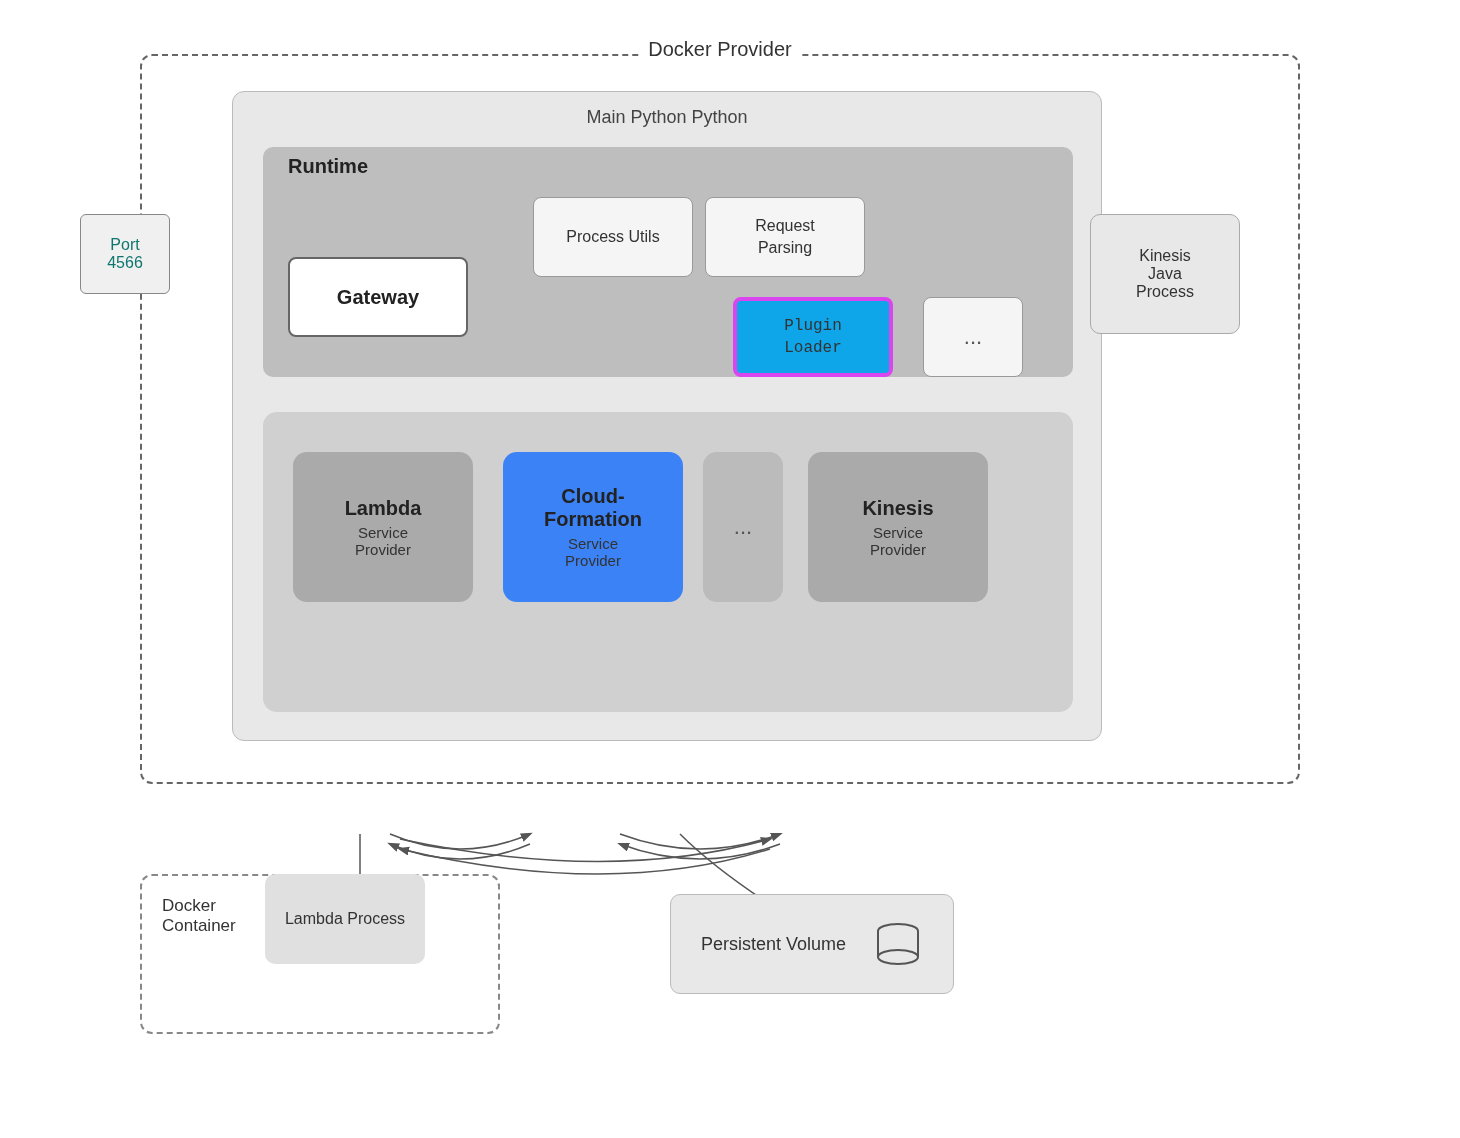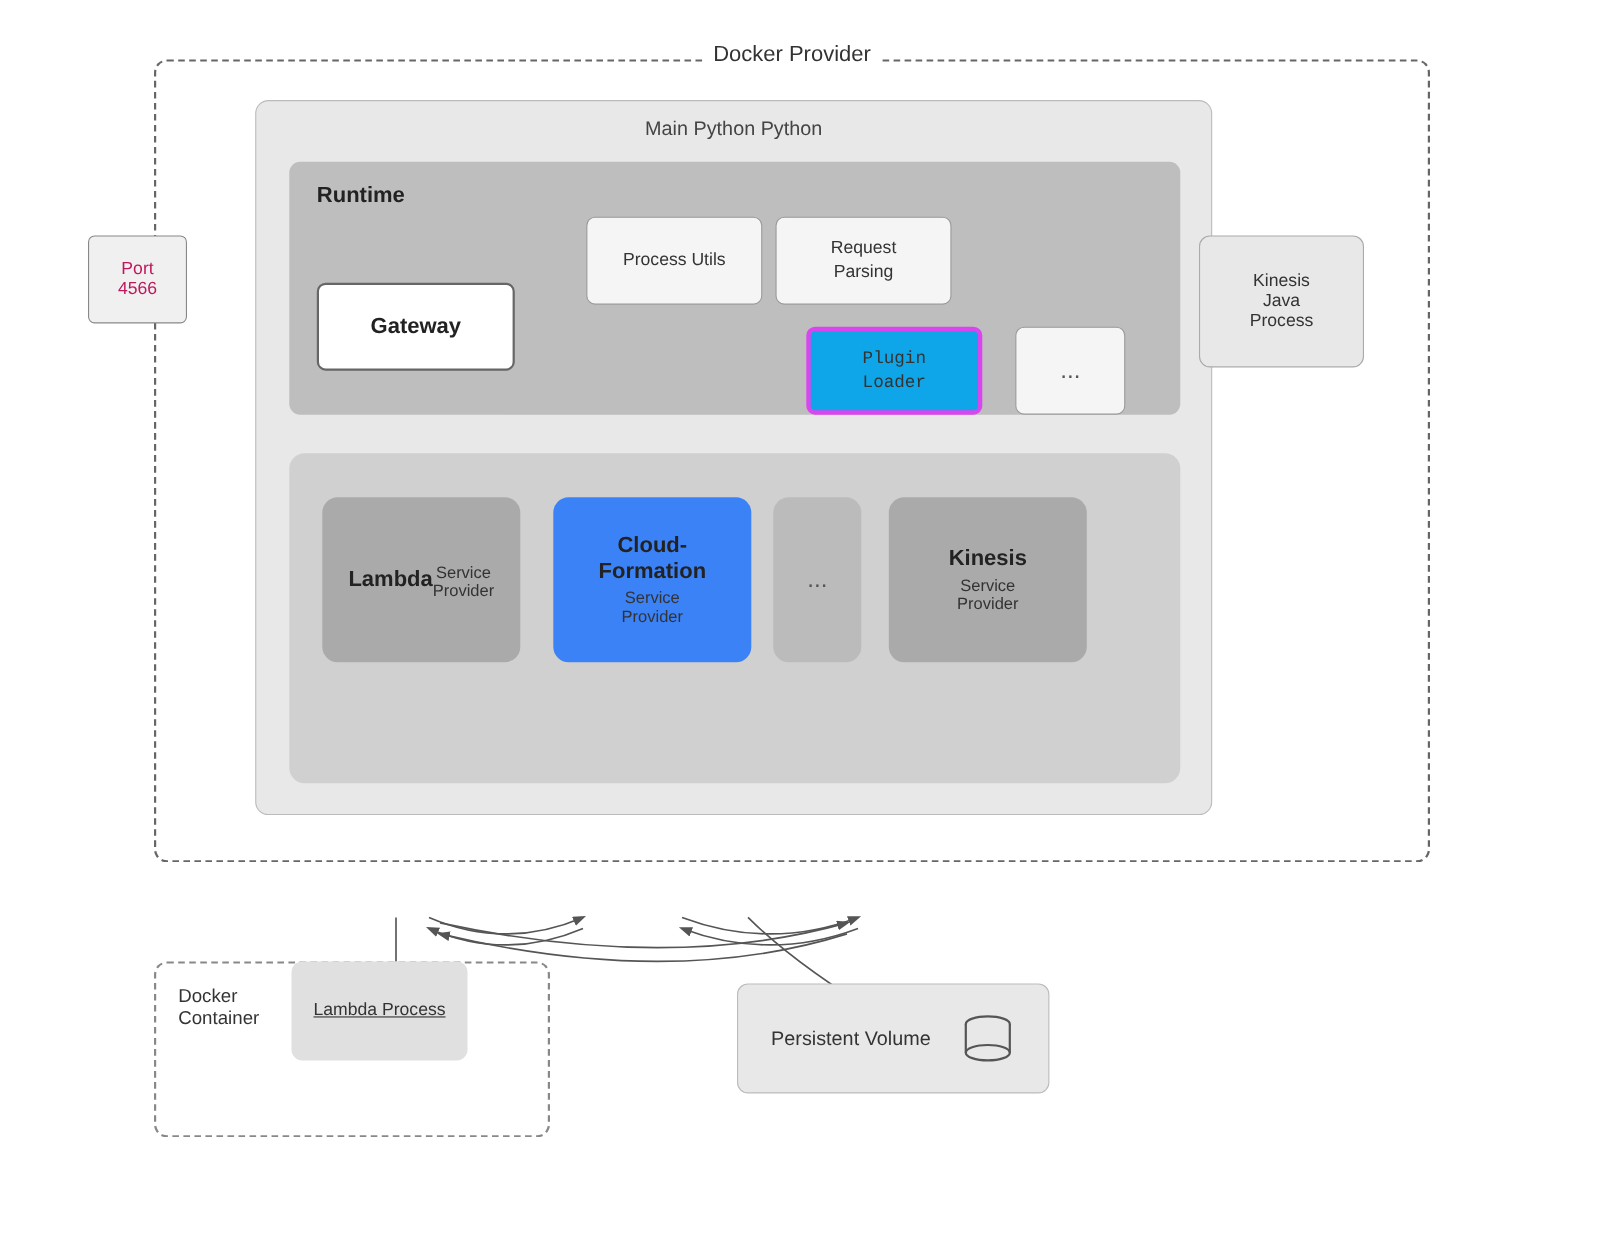--- a/index.html
+++ b/index.html
@@ -70,21 +70,21 @@
       top: 55px;
       left: 30px;
       width: 810px;
       height: 230px;
       background: #bebebe;
       border-radius: 10px;
     }
 
     .runtime-label {
       position: absolute;
-      top: 20px;
+      top: 8px;
       left: 25px;
       font-size: 20px;
       font-weight: bold;
       color: #222;
     }
 
     
     .gateway-box {
       position: absolute;
       top: 110px;
@@ -186,21 +186,21 @@
     
     .lambda-box {
       position: absolute;
       top: 40px;
       left: 30px;
       width: 180px;
       height: 150px;
       background: #aaa;
       border-radius: 14px;
       display: flex;
-      flex-direction: row;
+      flex-direction: column;
       align-items: center;
       justify-content: center;
       text-align: center;
     }
 
     
     .cloudformation-box {
       position: absolute;
       top: 40px;
       left: 240px;
@@ -266,21 +266,21 @@
       width: 90px;
       height: 80px;
       background: #f0f0f0;
       border: 1px solid #888;
       border-radius: 6px;
       display: flex;
       align-items: center;
       justify-content: center;
       text-align: center;
       font-size: 16px;
-      color: #be185d;
+      color: #0f766e;
     }
 
     
     .kinesis-java-box {
       position: absolute;
       top: 170px;
       left: 1010px;
       width: 150px;
       height: 120px;
       background: #e8e8e8;
@@ -322,21 +322,20 @@
       width: 160px;
       height: 90px;
       background: #e0e0e0;
       border-radius: 10px;
       display: flex;
       align-items: center;
       justify-content: center;
       text-align: center;
       font-size: 16px;
       color: #333;
-      text-decoration: underline;
     }
 
     
     .persistent-volume-box {
       position: absolute;
       top: 850px;
       left: 590px;
       width: 284px;
       height: 100px;
       background: #e8e8e8;

